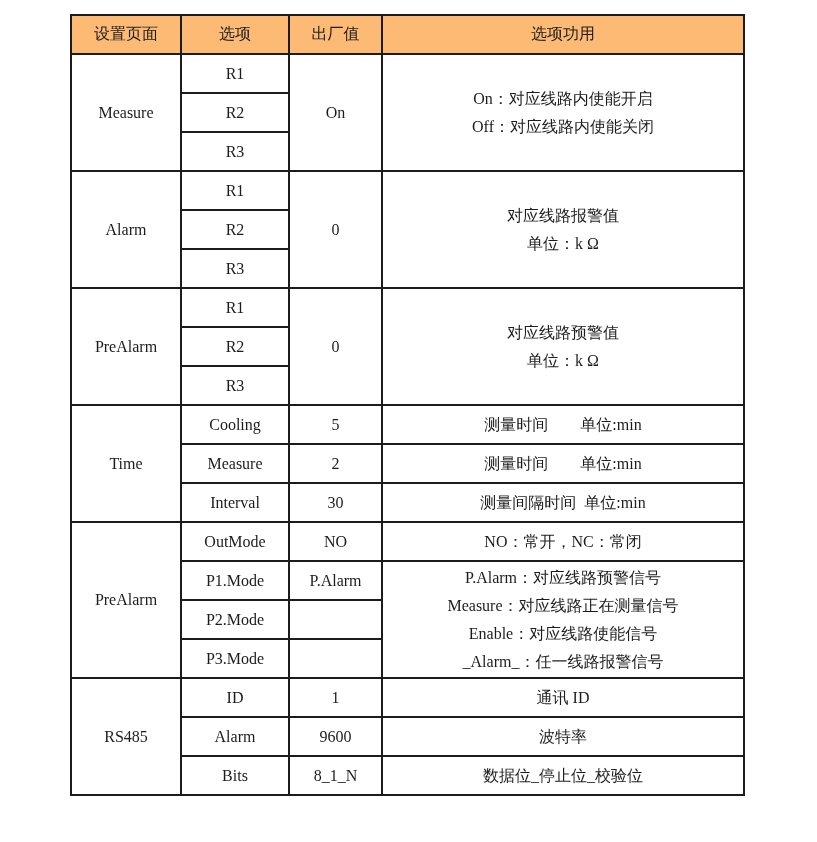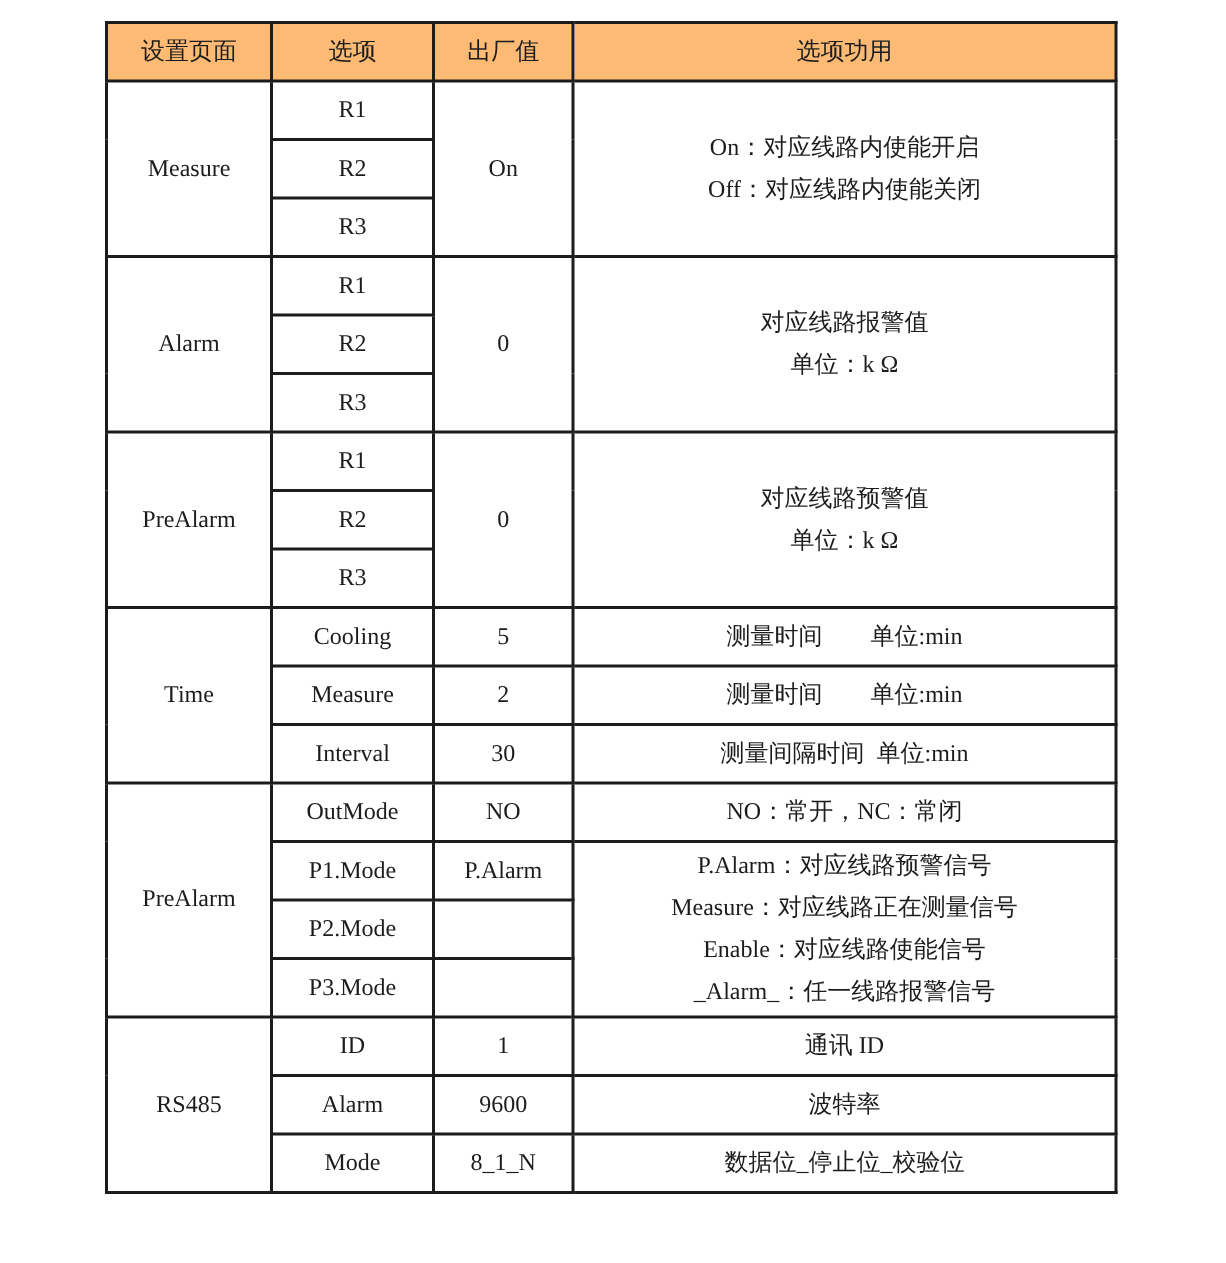--- a/index.html
+++ b/index.html
@@ -153,21 +153,21 @@
         <td>ID</td>
         <td>1</td>
         <td class="func">通讯 ID</td>
       </tr>
       <tr>
         <td>Alarm</td>
         <td>9600</td>
         <td class="func">波特率</td>
       </tr>
       <tr>
-        <td>Mode</td>
+        <td>Bits</td>
         <td>8_1_N</td>
         <td class="func">数据位_停止位_校验位</td>
       </tr>
 
     </tbody>
   </table>
 
 
 </div>
 

